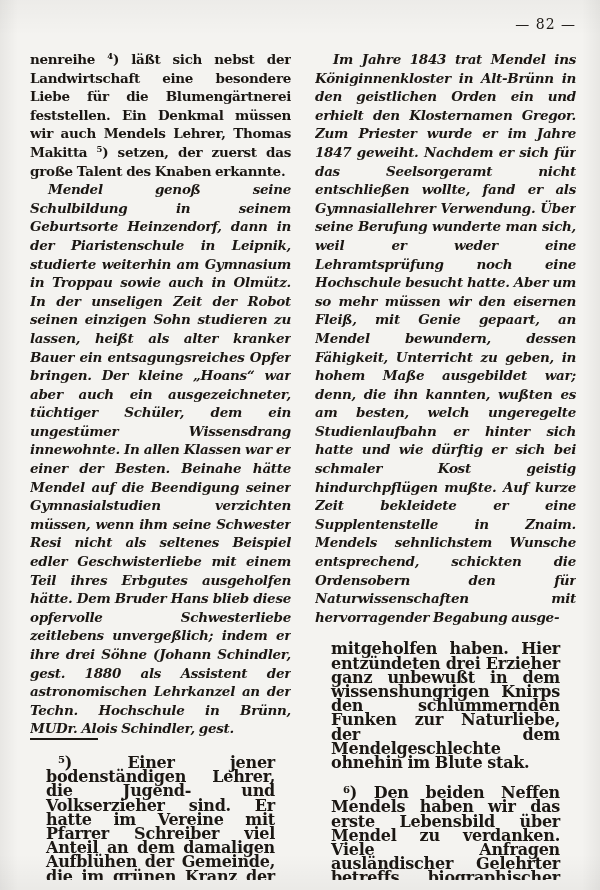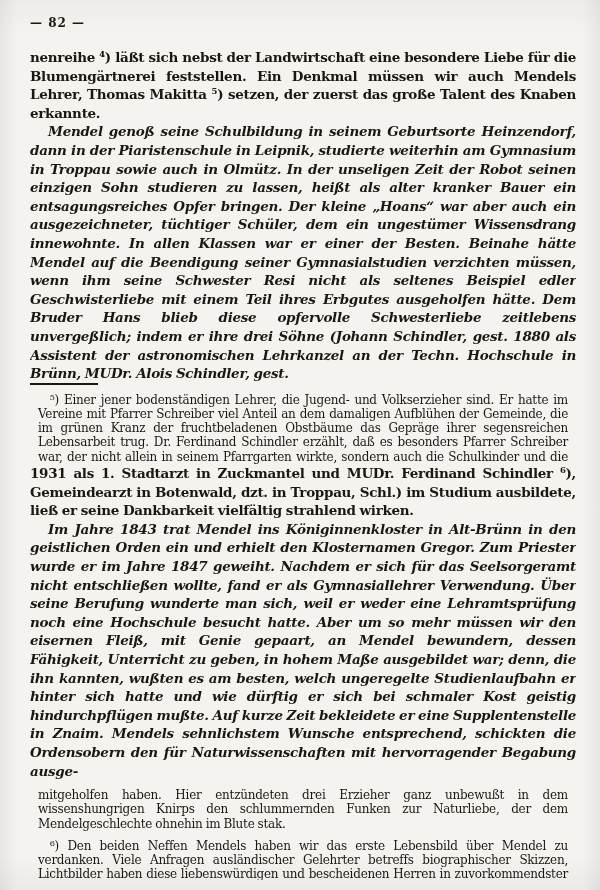--- a/index.html
+++ b/index.html
@@ -19,31 +19,31 @@
   }
   .page {
     box-sizing: border-box;
     width: 600px;
     height: 890px;
     padding: 14px 24px 10px 30px;
     display: flex;
     flex-direction: column;
   }
   .page-number {
-    text-align: left;
-    font-size: 12px;
-    font-weight: bold;
+    text-align: right;
+    font-size: 14px;
+    font-weight: normal;
     letter-spacing: 1px;
     margin: 2px 0 18px 0;
     flex: 0 0 auto;
   }
   .columns {
     flex: 1 1 auto;
     display: flex;
-    flex-direction: column;
+    flex-direction: row;
     column-gap: 24px;
     min-height: 0;
   }
   .column {
     flex: 1 1 50%;
     display: flex;
     flex-direction: column;
     min-width: 0;
     overflow: hidden;
   }
@@ -64,24 +64,24 @@
     margin-top: auto;
     flex: 0 0 auto;
   }
   .footnote-separator {
     width: 68px;
     height: 2px;
     background: #1b1713;
     margin: 0 0 6px 0;
   }
   .footnotes p {
-    margin: 8px;
-    font-size: 12px;
+    margin: 16px;
+    font-size: 16px;
     line-height: 14.2px;
-    font-weight: normal;
+    font-weight: bold;
     text-align: justify;
     letter-spacing: -0.25px;
     word-spacing: -0.5px;
   }
   .footnotes p.fn-indent {
     text-indent: 12px;
   }
   .footnotes p + p.fn-indent {
     margin-top: 0;
   }
@@ -101,21 +101,20 @@
         <p class="indent">Mendel genoß seine Schulbildung in seinem Geburtsorte Heinzendorf, dann in der Piaristenschule in Leipnik, studierte weiterhin am Gymnasium in Troppau sowie auch in Olmütz. In der unseligen Zeit der Robot seinen einzigen Sohn studieren zu lassen, heißt als alter kranker Bauer ein entsagungsreiches Opfer bringen. Der kleine „Hoans“ war aber auch ein ausgezeichneter, tüchtiger Schüler, dem ein ungestümer Wissensdrang innewohnte. In allen Klassen war er einer der Besten. Beinahe hätte Mendel auf die Beendigung seiner Gymnasialstudien verzichten müssen, wenn ihm seine Schwester Resi nicht als seltenes Beispiel edler Geschwisterliebe mit einem Teil ihres Erbgutes ausgeholfen hätte. Dem Bruder Hans blieb diese opfervolle Schwesterliebe zeitlebens unvergeßlich; indem er ihre drei Söhne (Johann Schindler, gest. 1880 als Assistent der astronomischen Lehrkanzel an der Techn. Hochschule in Brünn, MUDr. Alois Schindler, gest.</p>
       </div>
       <div class="footnotes">
         <div class="footnote-separator"></div>
         <p class="fn-indent">⁵) Einer jener bodenständigen Lehrer, die Jugend- und Volkserzieher sind. Er hatte im Vereine mit Pfarrer Schreiber viel Anteil an dem damaligen Aufblühen der Gemeinde, die im grünen Kranz der fruchtbeladenen Obstbäume das Gepräge ihrer segensreichen Lebensarbeit trug. Dr. Ferdinand Schindler erzählt, daß es besonders Pfarrer Schreiber war, der nicht allein in seinem Pfarrgarten wirkte, sondern auch die Schulkinder und die Bauern in ihren Gärten im Pfropfen und Okulieren unterrichtete. Und Mendel mag oft seinem Vater im großen „Aongorte“, wo auch das Dörrhaus und die Bienenstöcke standen, zugeguckt und</p>
       </div>
     </div>
 
     <div class="column">
       <div class="main-text">
-        <p>1931 als 1. Stadtarzt in Zuckmantel und MUDr. Ferdinand Schindler ⁶), Gemeindearzt in Botenwald, dzt. in Troppau, Schl.) im Studium ausbildete, ließ er seine Dankbarkeit vielfältig strahlend wirken.</p>
         <p class="indent">Im Jahre 1843 trat Mendel ins Königinnenkloster in Alt-Brünn in den geistlichen Orden ein und erhielt den Klosternamen Gregor. Zum Priester wurde er im Jahre 1847 geweiht. Nachdem er sich für das Seelsorgeramt nicht entschließen wollte, fand er als Gymnasiallehrer Verwendung. Über seine Berufung wunderte man sich, weil er weder eine Lehramtsprüfung noch eine Hochschule besucht hatte. Aber um so mehr müssen wir den eisernen Fleiß, mit Genie gepaart, an Mendel bewundern, dessen Fähigkeit, Unterricht zu geben, in hohem Maße ausgebildet war; denn, die ihn kannten, wußten es am besten, welch ungeregelte Studienlaufbahn er hinter sich hatte und wie dürftig er sich bei schmaler Kost geistig hindurchpflügen mußte. Auf kurze Zeit bekleidete er eine Supplentenstelle in Znaim. Mendels sehnlichstem Wunsche entsprechend, schickten die Ordensobern den für Naturwissenschaften mit hervorragender Begabung ausge-</p>
       </div>
       <div class="footnotes">
         <p>mitgeholfen haben. Hier entzündeten drei Erzieher ganz unbewußt in dem wissenshungrigen Knirps den schlummernden Funken zur Naturliebe, der dem Mendelgeschlechte ohnehin im Blute stak.</p>
         <p class="fn-indent">⁶) Den beiden Neffen Mendels haben wir das erste Lebensbild über Mendel zu verdanken. Viele Anfragen ausländischer Gelehrter betreffs biographischer Skizzen, Lichtbilder haben diese liebenswürdigen und bescheidenen Herren in zuvorkommendster Weise beantwortet. Der Verfasser dieser Arbeit steht mit seinem 70jährigen Onkel Dr. Ferdinand Schindler in reger Verbindung und hat aus seinem Munde so manches Unveröffentlichte erfahren, insbesondere sind es „Mendels Briefe an seine Heimat“, die wir sammeln konnten, die die Familien der Anverwandten ihres weltberühmten Ahnen als köstliche Schätze wertvoller Erinnerung bis heute noch sorgsam hüten.</p>
       </div>
     </div>
 
   </div>
 </div>

